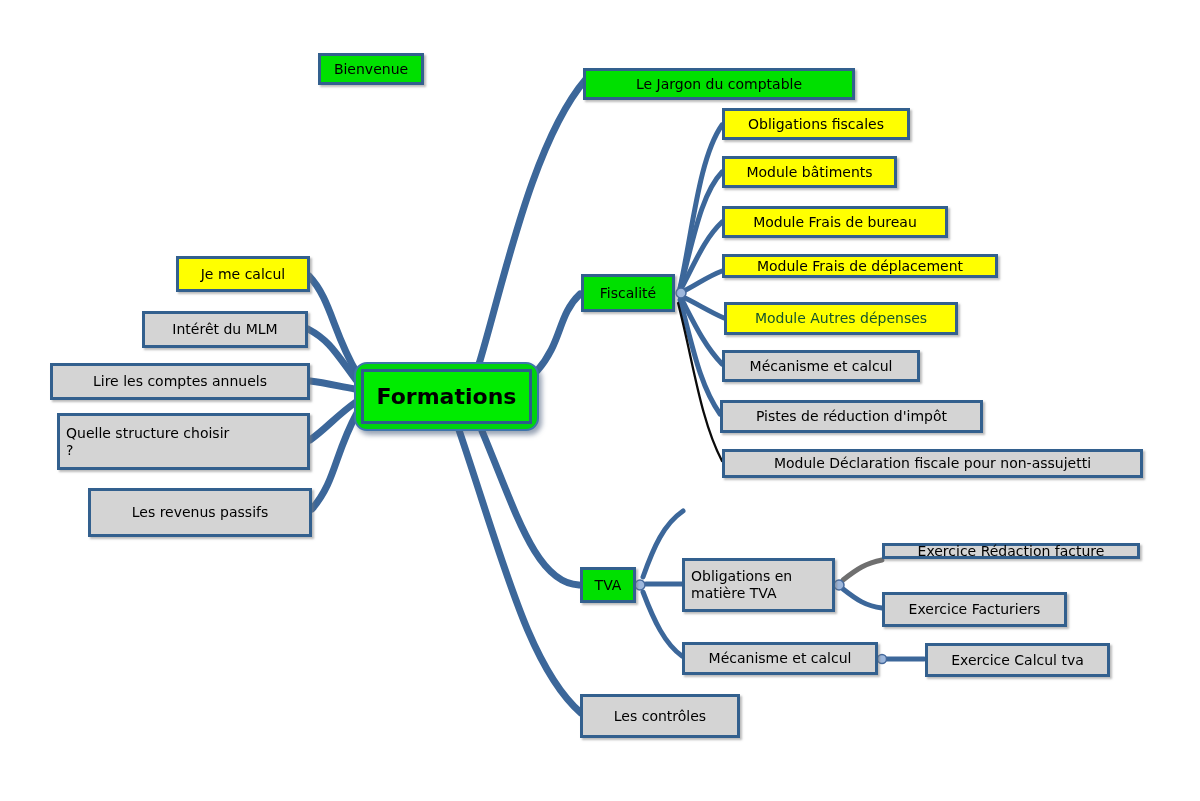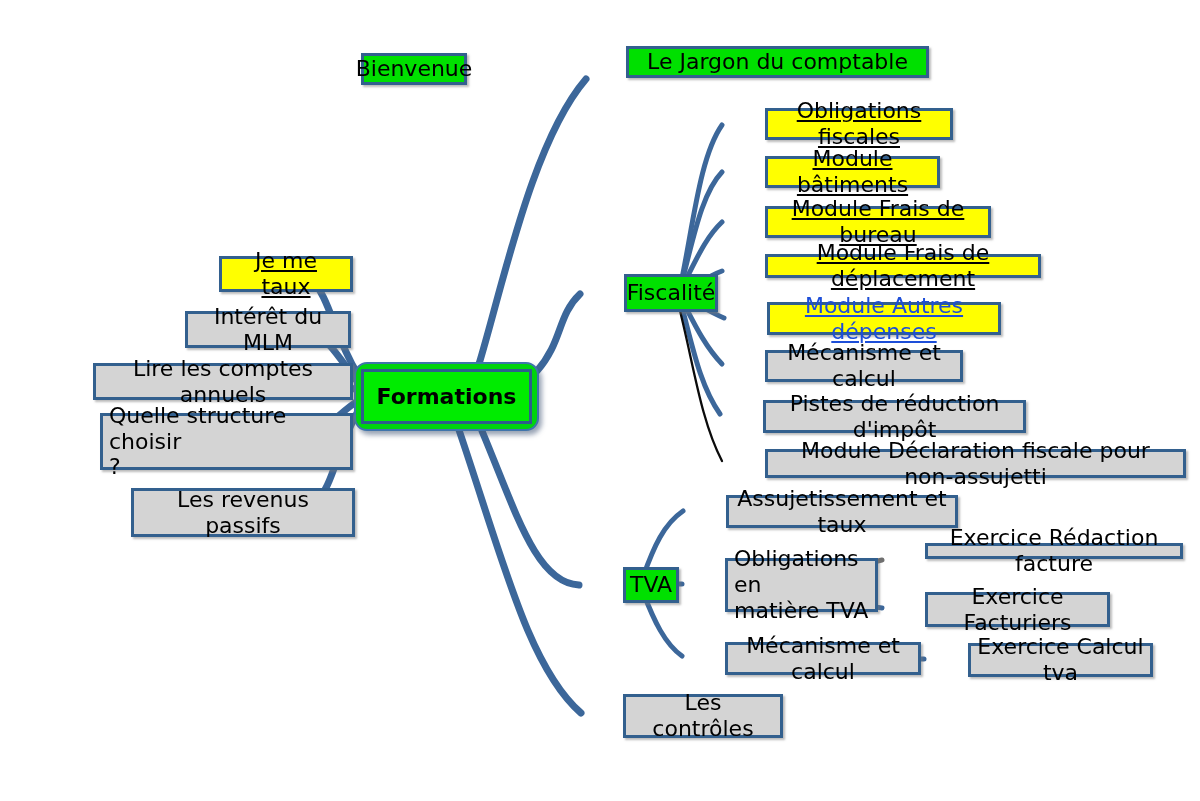--- a/index.html
+++ b/index.html
@@ -5,32 +5,31 @@
   html,body{margin:0;padding:0;background:#ffffff;}
   .canvas{
     position:relative;width:1200px;height:801px;overflow:hidden;background:#ffffff;
     font-family:"DejaVu Sans","Liberation Sans",sans-serif;
   }
   .wires{position:absolute;left:0;top:0;width:1200px;height:801px;}
   .node{
     position:absolute;box-sizing:border-box;
     border:3px solid #33608e;background:#d4d4d4;color:#000;
     display:flex;align-items:center;justify-content:center;
-    font-size:22px;line-height:1.18;white-space:pre-line;text-align:center;
+    font-size:14px;line-height:1.18;white-space:pre-line;text-align:center;
     padding:1px 6px;box-shadow:2px 2px 2px rgba(120,120,120,.5);
     cursor:default;
-    margin-left:43px;
   }
   .green{background:#00e000;}
-  .yellow{background:#ffff00;text-decoration:underline;}
-  .olive{color:#1d4ed8;}
+  .yellow{background:#ffff00;}
+  .olive{color:#14532d;}
   .left{justify-content:flex-start;text-align:left;}
   
   #n-bienvenue{left:318px;top:53px;width:106px;height:32px;}
-  #n-jargon{left:583px;top:46px;width:303px;height:32px;}
+  #n-jargon{left:583px;top:68px;width:272px;height:32px;}
   #n-je_me_lance{left:176px;top:256px;width:134px;height:36px;}
   #n-interet_mlm{left:142px;top:311px;width:166px;height:37px;}
   #n-lire_comptes{left:50px;top:363px;width:260px;height:37px;}
   #n-quelle_structure{left:57px;top:413px;width:253px;height:57px;}
   #n-revenus_passifs{left:88px;top:488px;width:224px;height:49px;}
   #n-fiscalite{left:581px;top:274px;width:94px;height:38px;}
   #n-obligations_fiscales{left:722px;top:108px;width:188px;height:32px;}
   #n-module_batiments{left:722px;top:156px;width:175px;height:32px;}
   #n-module_frais_bureau{left:722px;top:206px;width:226px;height:32px;}
   #n-module_frais_deplacement{left:722px;top:254px;width:276px;height:24px;}
@@ -106,39 +105,38 @@
     <circle class="handle" cx="882" cy="659" r="4.5"></circle>
   </svg>
 
   <div id="n-formations">
     <div class="inner">Formations</div>
   </div>
 
   <div class="node green" id="n-bienvenue">Bienvenue</div>
   <div class="node green" id="n-jargon">Le Jargon du comptable</div>
 
-  <div class="node yellow" id="n-je_me_lance">Je me taux</div>
+  <div class="node yellow" id="n-je_me_lance">Je me calcul</div>
   <div class="node" id="n-interet_mlm">Intérêt du MLM</div>
   <div class="node" id="n-lire_comptes">Lire les comptes annuels</div>
   <div class="node left" id="n-quelle_structure">Quelle structure choisir
 ?</div>
   <div class="node" id="n-revenus_passifs">Les revenus passifs</div>
 
   <div class="node green" id="n-fiscalite">Fiscalité</div>
   <div class="node yellow" id="n-obligations_fiscales">Obligations fiscales</div>
   <div class="node yellow" id="n-module_batiments">Module bâtiments</div>
   <div class="node yellow" id="n-module_frais_bureau">Module Frais de bureau</div>
   <div class="node yellow" id="n-module_frais_deplacement">Module Frais de déplacement</div>
   <div class="node yellow olive" id="n-module_autres_depenses">Module Autres dépenses</div>
   <div class="node" id="n-mecanisme_calcul_fiscalite">Mécanisme et calcul</div>
   <div class="node" id="n-pistes_reduction">Pistes de réduction d'impôt</div>
   <div class="node" id="n-module_declaration">Module Déclaration fiscale pour non-assujetti</div>
 
   <div class="node green" id="n-tva">TVA</div>
-  <div class="node" id="n-assujetissement">Assujetissement et taux</div>
   <div class="node left" id="n-obligations_tva">Obligations en
 matière TVA</div>
   <div class="node" id="n-exercice_redaction">Exercice Rédaction facture</div>
   <div class="node" id="n-exercice_facturiers">Exercice Facturiers</div>
   <div class="node" id="n-mecanisme_calcul_tva">Mécanisme et calcul</div>
   <div class="node" id="n-exercice_calcul_tva">Exercice Calcul tva</div>
 
   <div class="node" id="n-les_controles">Les contrôles</div>
 
 </div>

